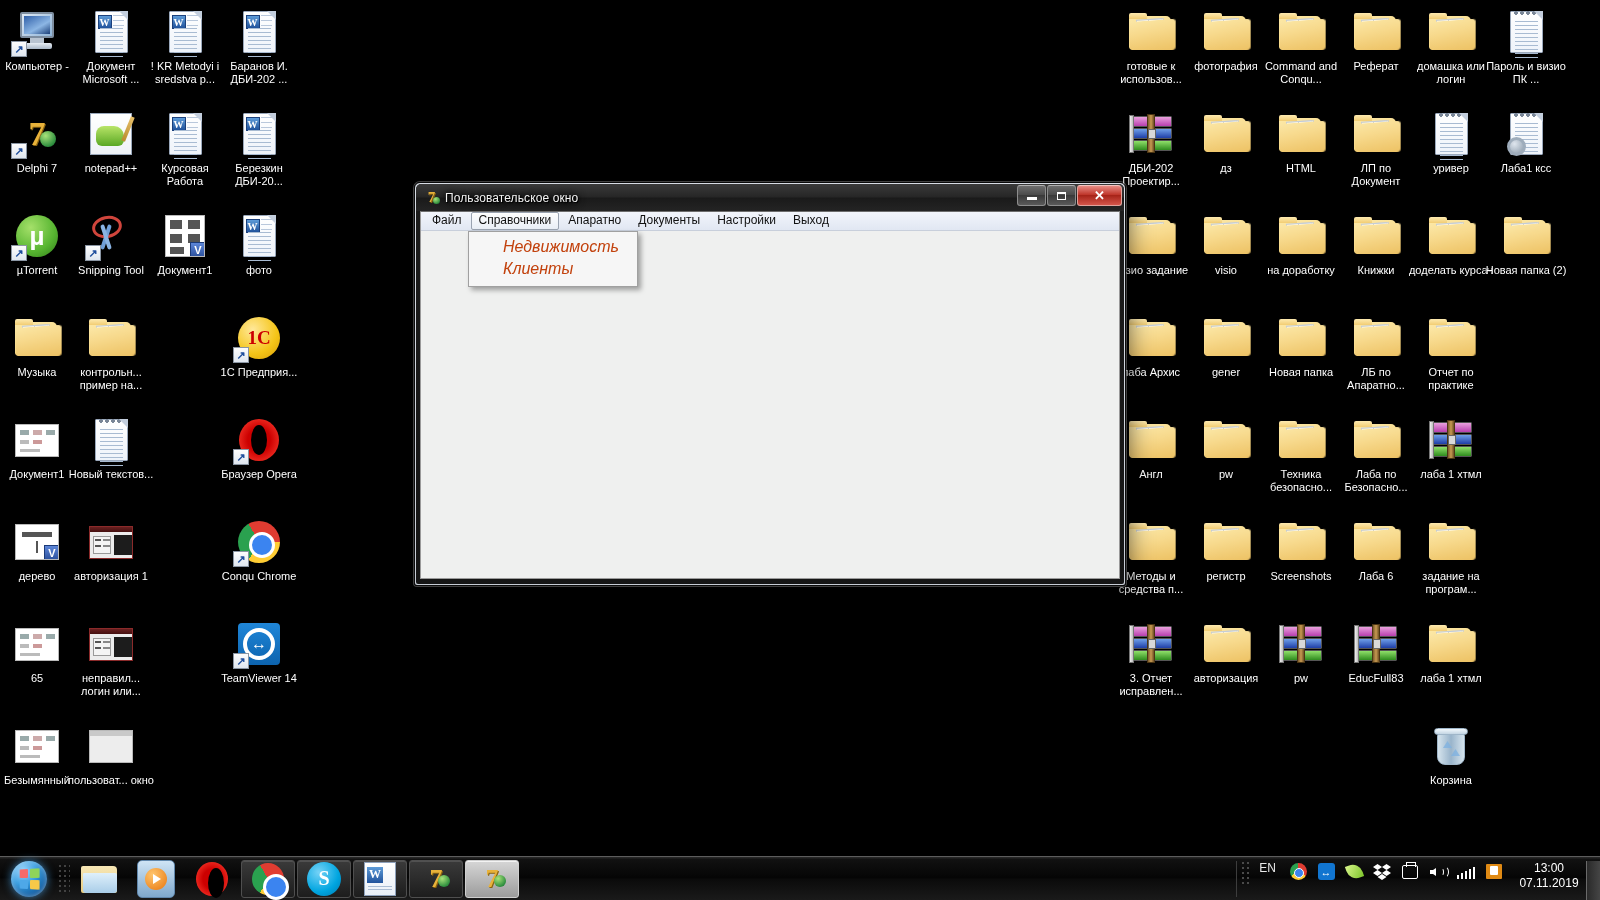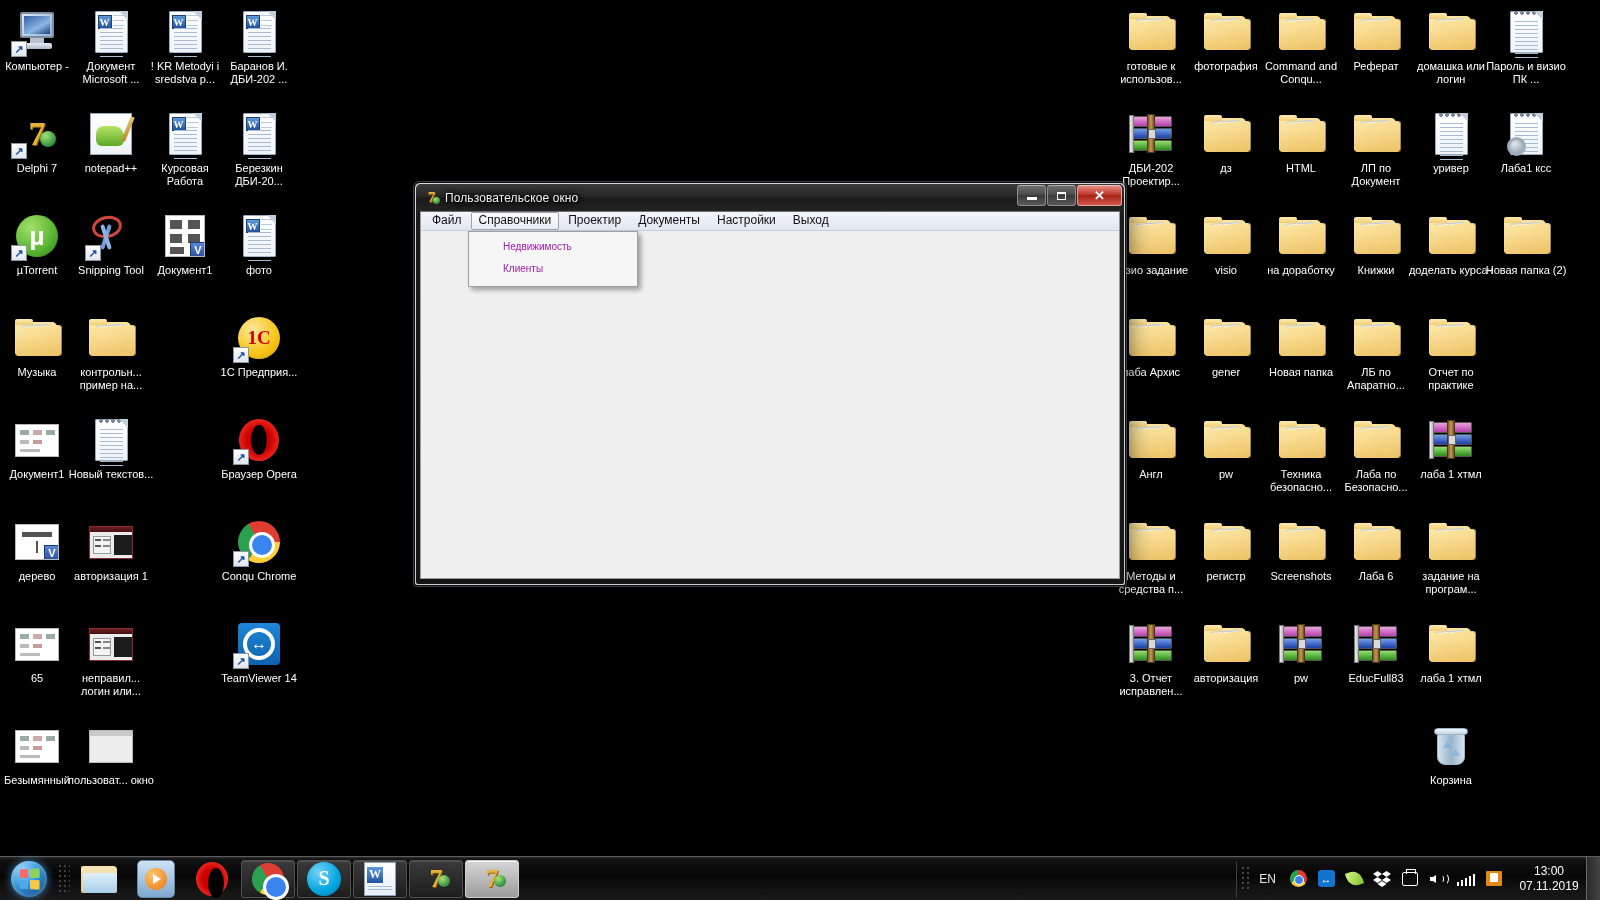--- a/index.html
+++ b/index.html
@@ -234,21 +234,21 @@
     box-shadow:inset 0 1px 0 #fff;
   }
   .dropdown{
     position:absolute; left:47px; top:19px; width:170px;
     background:#f6f6f6;
     border:1px solid #a0a0a0;
     box-shadow:3px 3px 5px rgba(0,0,0,.35);
     padding:4px 0 6px; z-index:6;
   }
   .dropdown .mi{
-    font-size:10px; color:#a21caf; padding:4px 10px 4px 34px; line-height:14px;
+    font-size:16px; color:#c2410c; padding:4px 10px 4px 34px; line-height:14px;font-style:italic;
   }
 
   
   #taskbar{
     position:absolute; left:0; bottom:0; width:1600px; height:44px;
     background:linear-gradient(180deg,#2b2b2b 0%,#111 6%,#050505 48%,#0b0b0b 52%,#1a1a1a 100%);
     border-top:1px solid #5d5d5d;
     display:flex; align-items:center;
   }
   #start-orb{
@@ -287,21 +287,21 @@
     border:1px solid #4f4f4f;
     box-shadow:inset 0 1px 0 rgba(255,255,255,.12);
   }
   .tb-item.active{
     background:linear-gradient(#d6d6d6,#9c9c9c);
     border:1px solid #cfcfcf;
     box-shadow:inset 0 1px 0 rgba(255,255,255,.7);
   }
 
   #tray{
-    margin-left:auto; display:flex; align-items:center; height:36px;
+    margin-left:auto; display:flex; height:36px;
     border-left:1px solid #3d3d3d; padding-left:4px;
   }
   .tray-grip{
     width:10px; height:26px;
     background:radial-gradient(circle 1px at 2px 2px,#4a4a4a 99%,transparent) 0 0/5px 5px;
     margin-right:6px;
   }
   .tray-lang{ color:#e8e8e8; font-size:12px; margin:0 8px 0 2px; }
   .tray-ico{ width:22px; height:22px; margin:0 3px; position:relative; display:flex; align-items:center; justify-content:center; }
   #clock{
@@ -1452,21 +1452,21 @@
             <span class="bx"></span>
           </div>
         <div class="win-btn close">✕</div>
       </div>
     </div>
 
     <div class="client">
       <div class="menubar" id="menubar">
           <div class="menuitem">Файл</div>
           <div class="menuitem active">Справочники</div>
-          <div class="menuitem">Проектир</div>
+          <div class="menuitem">Апаратно</div>
           <div class="menuitem">Документы</div>
           <div class="menuitem">Настройки</div>
           <div class="menuitem">Выход</div>
         </div>
 
       <div class="dropdown" id="dropdown">
           <div class="mi">Недвижимость</div>
           <div class="mi">Клиенты</div>
         </div>
     </div>

